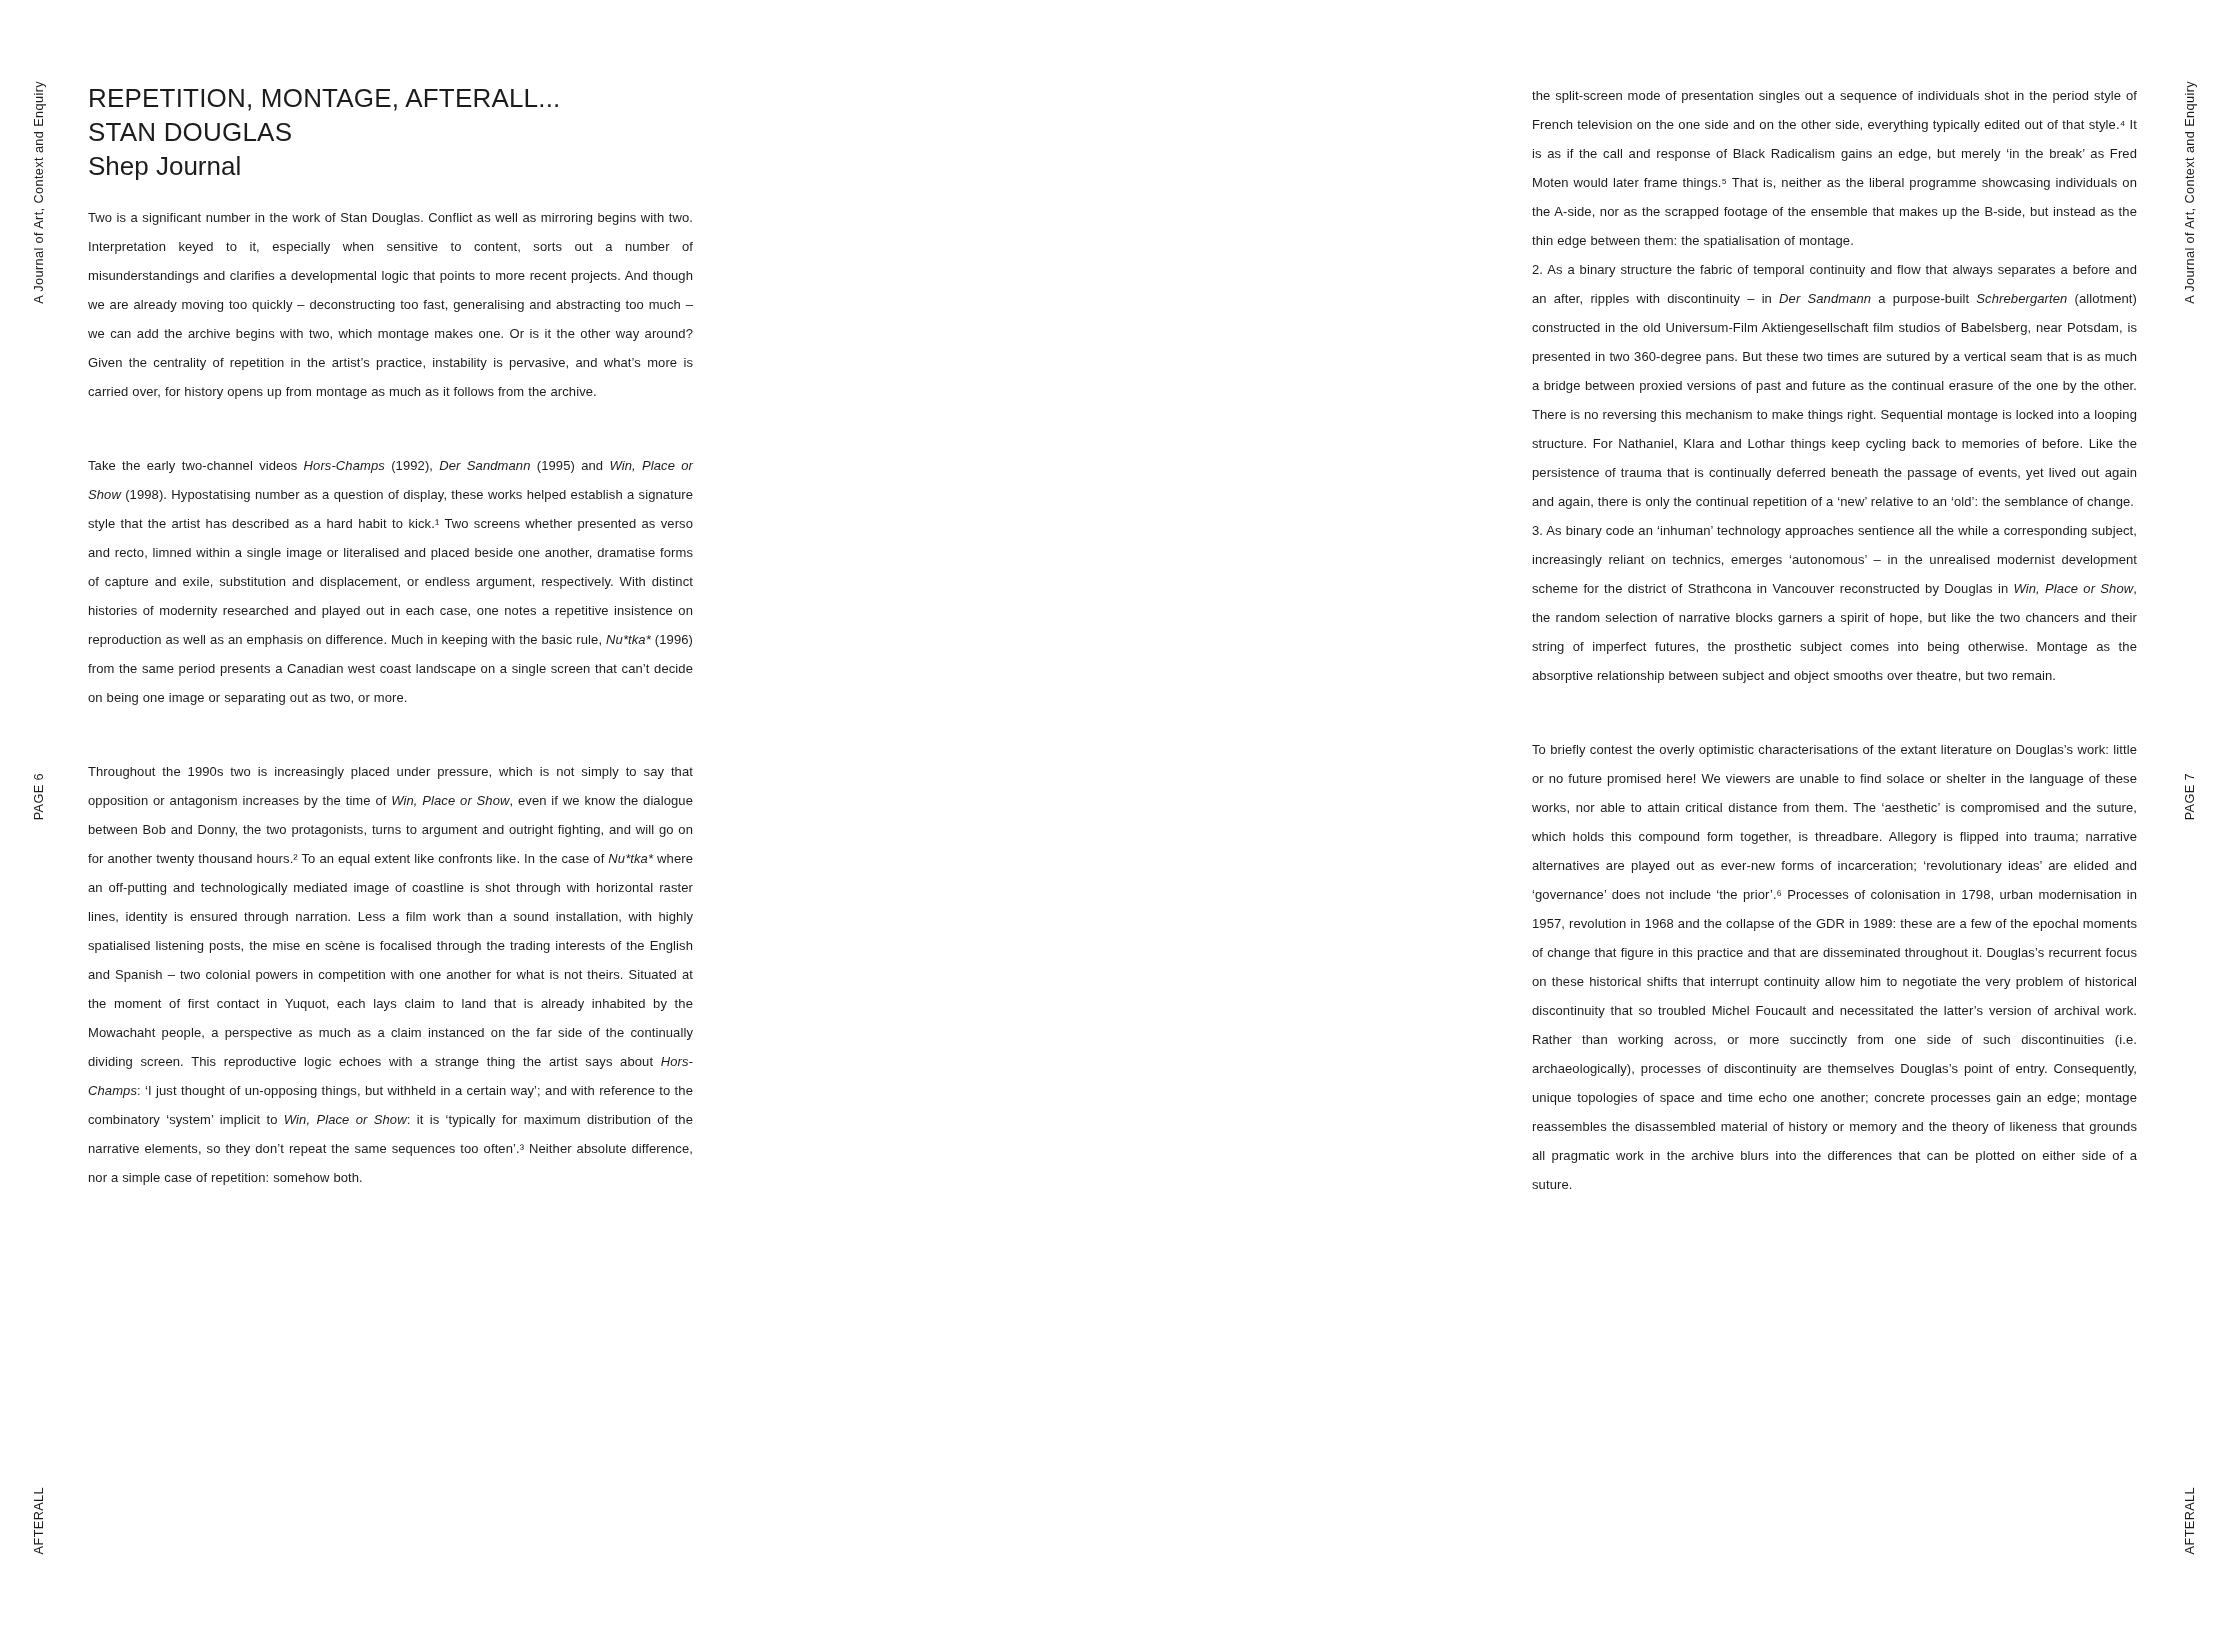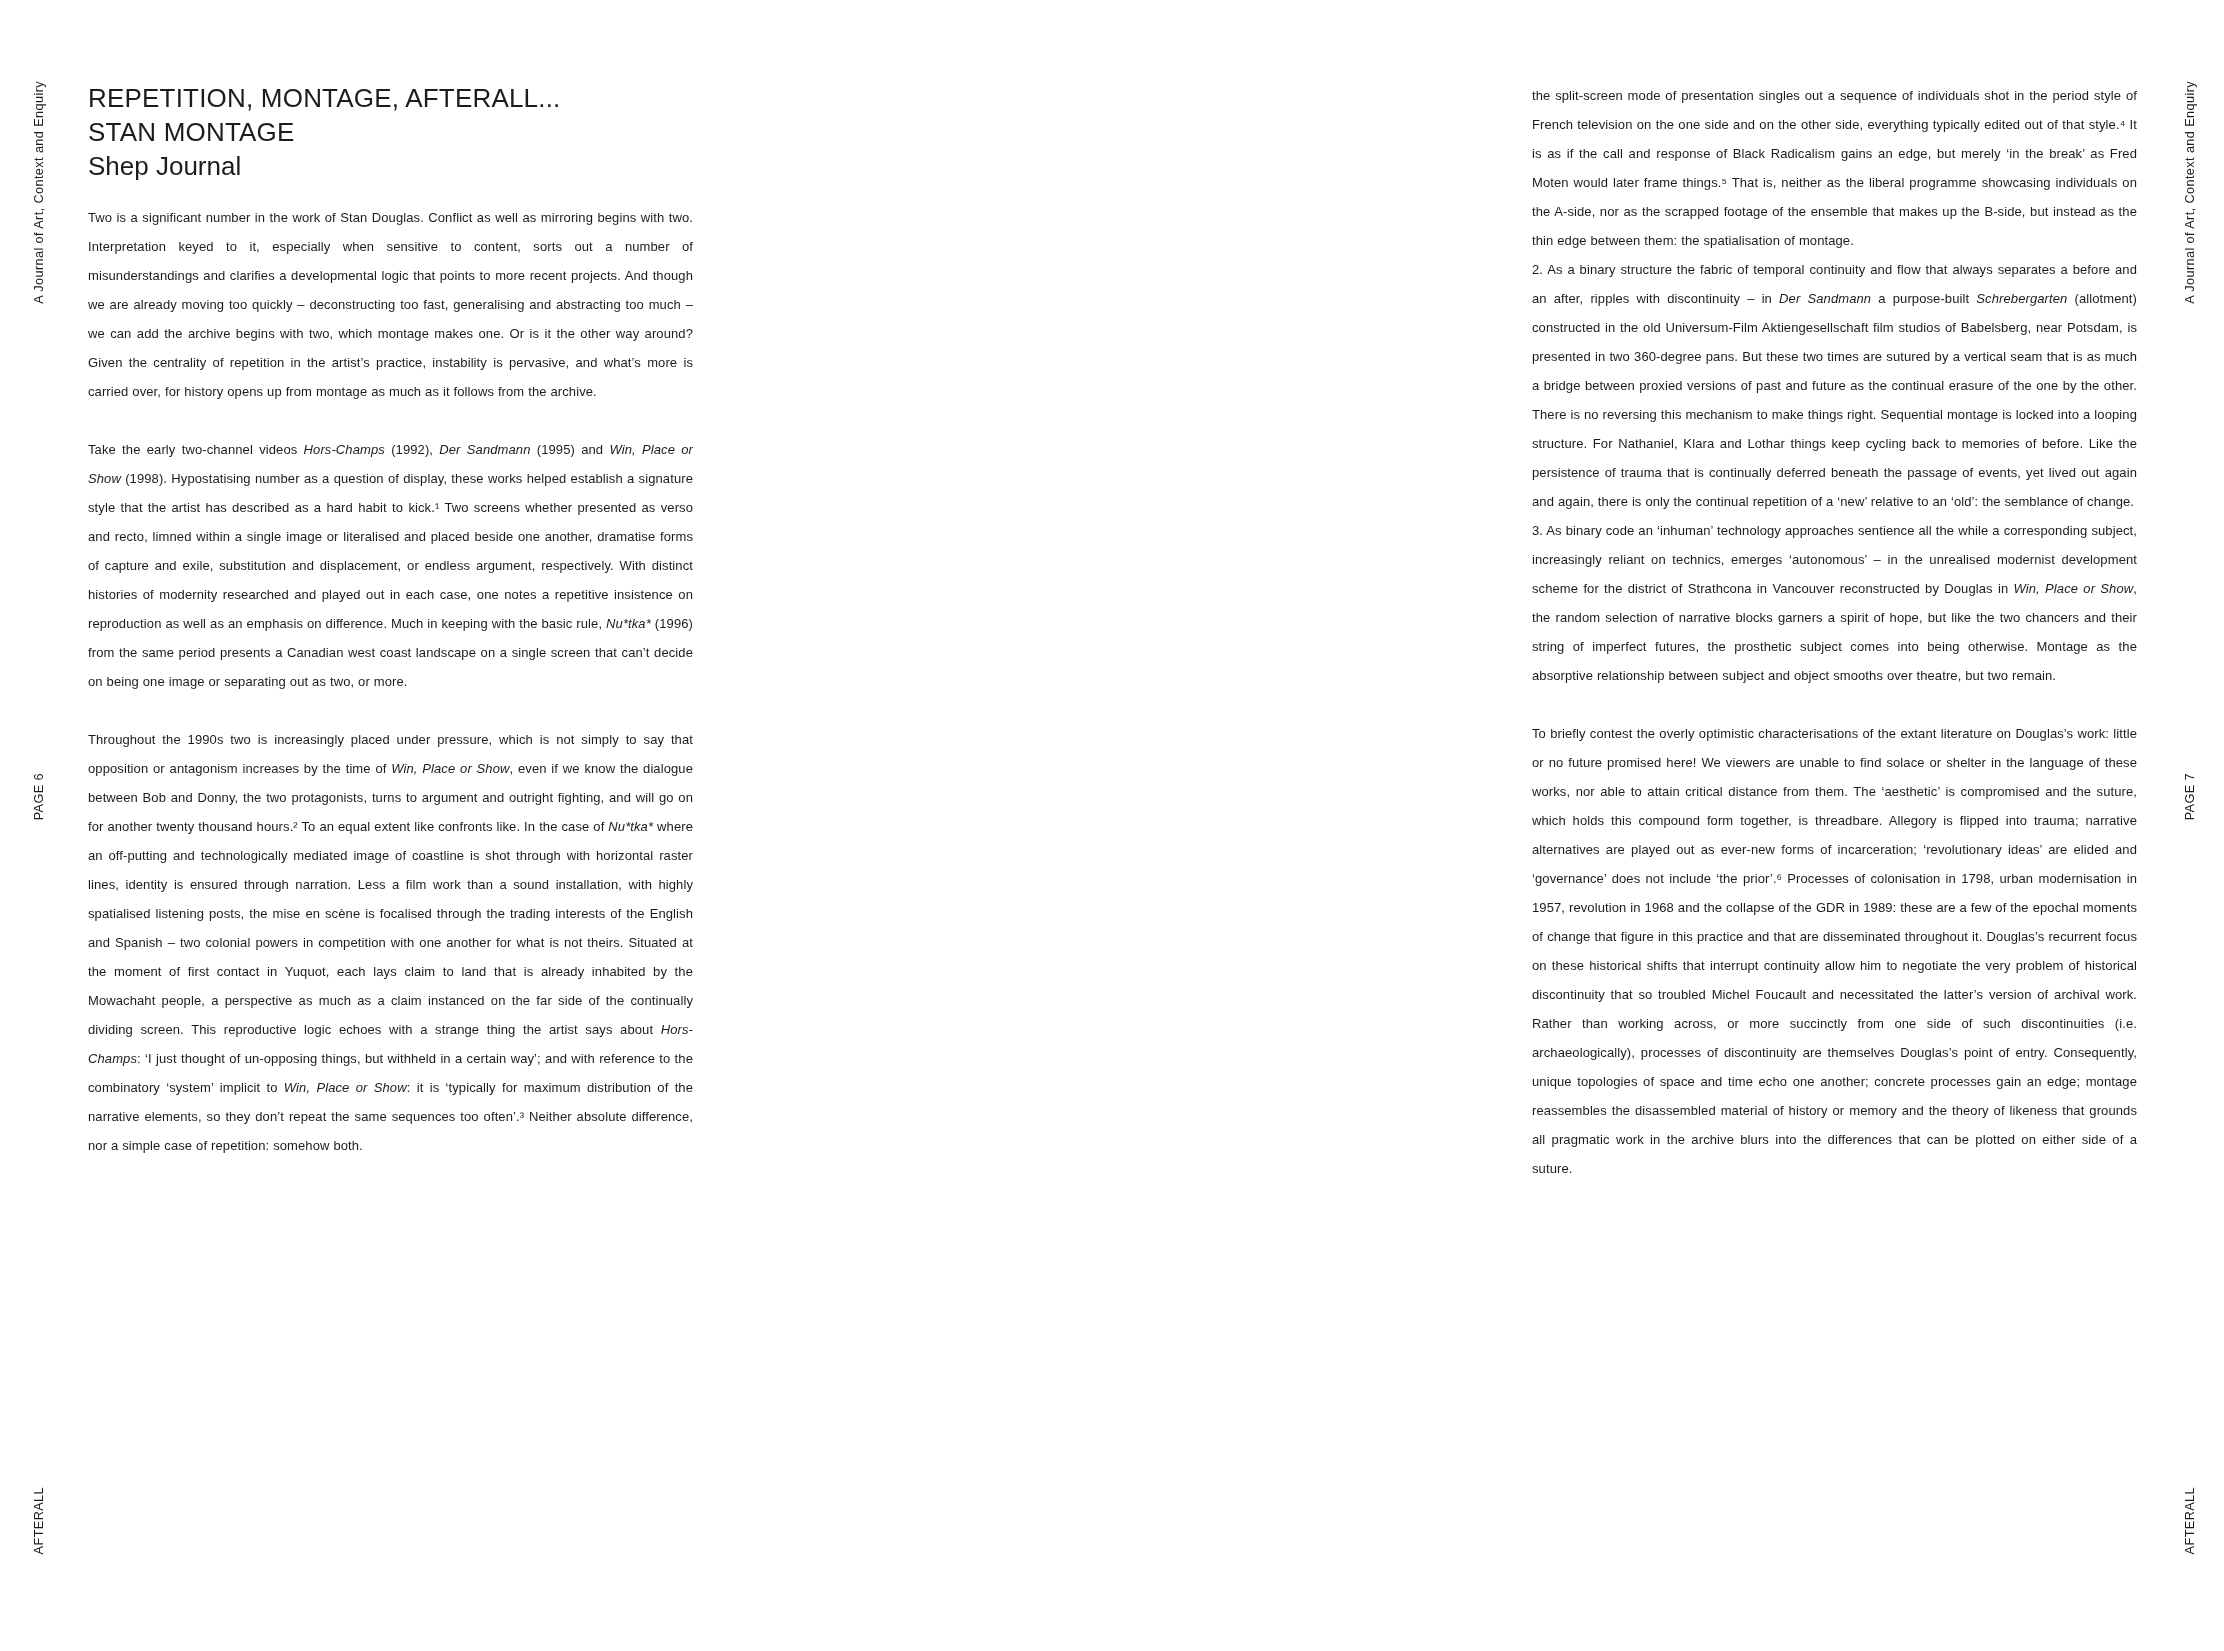--- a/index.html
+++ b/index.html
@@ -35,21 +35,21 @@
   .paras { margin-top: 20px; }
   .col-right .paras { margin-top: 0; }
   .para {
     margin: 0;
     font-size: 13px;
     line-height: 29px;
     text-align: justify;
     letter-spacing: 0.1px;
     word-spacing: 0.2px;
   }
-  .para.gap { margin-top: 29px; }
+  .para.gap { margin-top: 45px; }
   em { font-style: italic; }
   .vtext {
     position: absolute;
     writing-mode: vertical-rl;
     transform: rotate(180deg);
     font-size: 12.7px;
     line-height: 14px;
     letter-spacing: 0.4px;
     white-space: nowrap;
     color: #1c1c1e;
@@ -58,21 +58,21 @@
 </head>
 <body>
 
 <div class="vtext" style="left:32px; top:81px;">A Journal of Art, Context and Enquiry</div>
 <div class="vtext" style="left:32px; top:773px;">PAGE 6</div>
 <div class="vtext" style="left:32px; bottom:98px;">AFTERALL</div>
 
 <main class="column col-left">
   <h1 class="title">
     <span>REPETITION, MONTAGE, AFTERALL...</span><br>
-    <span>STAN MONTAGE</span>
+    <span>STAN DOUGLAS</span>
   </h1>
   <div class="author">Shep Journal</div>
   <div class="paras">
       <p class="para">Two is a significant number in the work of Stan Douglas. Conflict as well as mirroring begins with two. Interpretation keyed to it, especially when sensitive to content, sorts out a number of misunderstandings and clarifies a developmental logic that points to more recent projects. And though we are already moving too quickly – deconstructing too fast, generalising and abstracting too much – we can add the archive begins with two, which montage makes one. Or is it the other way around? Given the centrality of repetition in the artist’s practice, instability is pervasive, and what’s more is carried over, for history opens up from montage as much as it follows from the archive.</p>
       <p class="para gap">Take the early two-channel videos <em>Hors-Champs</em> (1992), <em>Der Sandmann</em> (1995) and <em>Win, Place or Show</em> (1998). Hypostatising number as a question of display, these works helped establish a signature style that the artist has described as a hard habit to kick.¹ Two screens whether presented as verso and recto, limned within a single image or literalised and placed beside one another, dramatise forms of capture and exile, substitution and displacement, or endless argument, respectively. With distinct histories of modernity researched and played out in each case, one notes a repetitive insistence on reproduction as well as an emphasis on difference. Much in keeping with the basic rule, <em>Nu*tka*</em> (1996) from the same period presents a Canadian west coast landscape on a single screen that can’t decide on being one image or separating out as two, or more.</p>
       <p class="para gap">Throughout the 1990s two is increasingly placed under pressure, which is not simply to say that opposition or antagonism increases by the time of <em>Win, Place or Show</em>, even if we know the dialogue between Bob and Donny, the two protagonists, turns to argument and outright fighting, and will go on for another twenty thousand hours.² To an equal extent like confronts like. In the case of <em>Nu*tka*</em> where an off-putting and technologically mediated image of coastline is shot through with horizontal raster lines, identity is ensured through narration. Less a film work than a sound installation, with highly spatialised listening posts, the mise en scène is focalised through the trading interests of the English and Spanish – two colonial powers in competition with one another for what is not theirs. Situated at the moment of first contact in Yuquot, each lays claim to land that is already inhabited by the Mowachaht people, a perspective as much as a claim instanced on the far side of the continually dividing screen. This reproductive logic echoes with a strange thing the artist says about <em>Hors-Champs</em>: ‘I just thought of un-opposing things, but withheld in a certain way’; and with reference to the combinatory ‘system’ implicit to <em>Win, Place or Show</em>: it is ‘typically for maximum distribution of the narrative elements, so they don’t repeat the same sequences too often’.³ Neither absolute difference, nor a simple case of repetition: somehow both.</p>
     </div>
 </main>
 
 <main class="column col-right">

